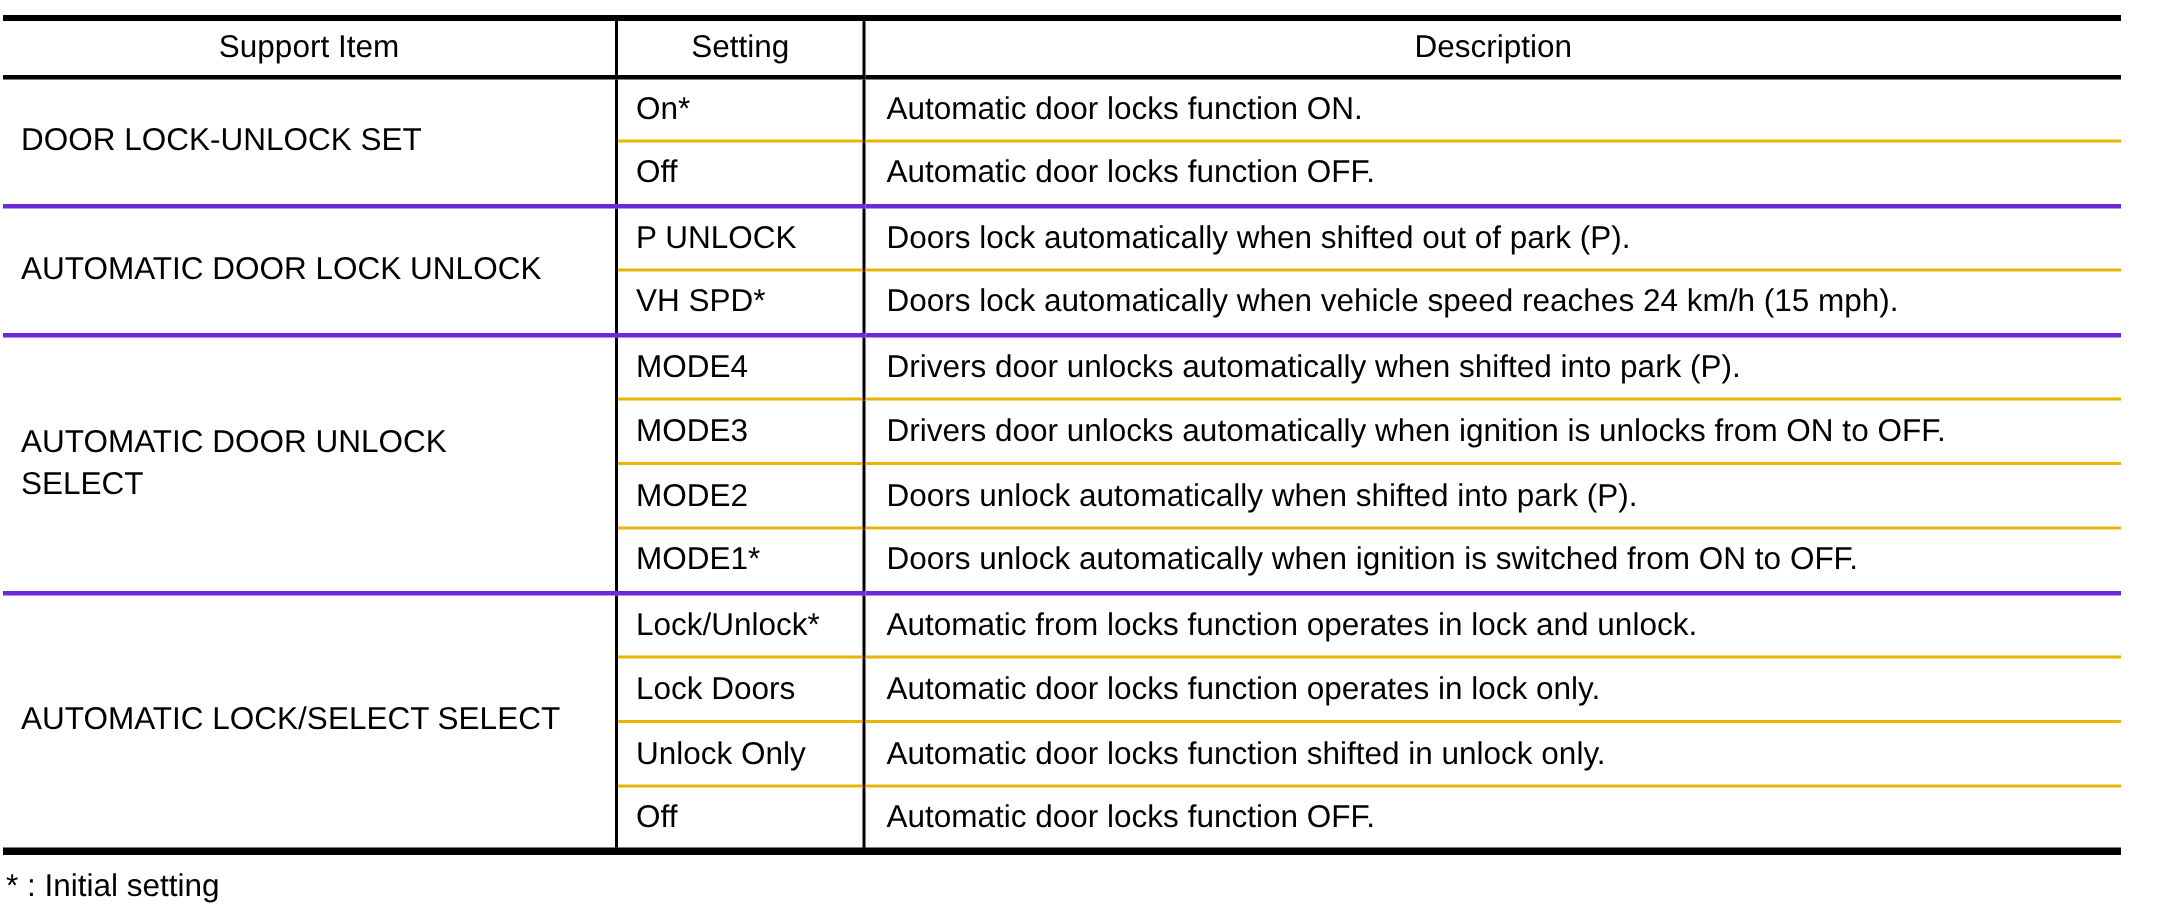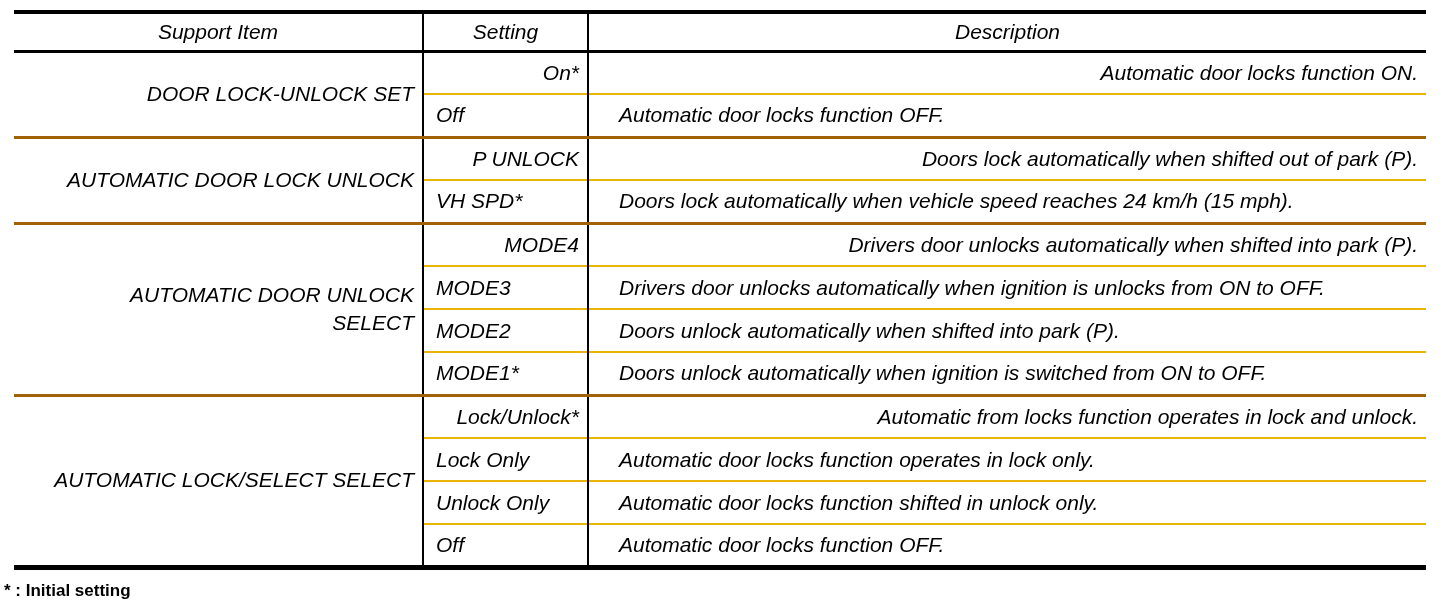--- a/index.html
+++ b/index.html
@@ -13,29 +13,28 @@
     -webkit-font-smoothing: antialiased;
   }
   .doc {
     position: relative;
     width: 1440px;
     height: 606px;
     overflow: hidden;
   }
   table.settings-table {
     position: absolute;
-    left: 14px;
+    left: 2px;
     top: 10px;
     width: 1412px;
     border-collapse: collapse;
     table-layout: fixed;
     border-top: 4px solid #000;
     border-bottom: 5px solid #000;
     font-size: 21px;
-    font-style: italic;
   }
   col.col-item { width: 409px; }
   col.col-setting { width: 165px; }
   col.col-desc { width: 838px; }
 
   thead tr { height: 39px; }
   thead th {
     font-weight: normal;
     text-align: center;
     vertical-align: middle;
@@ -55,30 +54,29 @@
     white-space: nowrap;
   }
   tbody td.c1 {
     white-space: normal;
     line-height: 1.35;
   }
   tbody td.c1 .item-text {
     display: inline-block;
     max-width: 360px;
   }
-  tbody tr.group-start td { border-top: 3px solid #a16207; text-align: right; }
-  tbody td.c3 { padding-left: 30px; }
+  tbody tr.group-start td { border-top: 3px solid #6d28d9; }
+  tbody td.c3 { padding-left: 14px; }
 
   .footnote {
     position: absolute;
     left: 4px;
     top: 580px;
-    font-size: 17px;
+    font-size: 21px;
     line-height: 22px;
-    font-weight: bold;
   }
 </style>
 </head>
 <body>
 
 <div class="doc">
 
   <table class="settings-table">
     <colgroup>
       <col class="col-item">
@@ -131,21 +129,21 @@
         <td class="c2">MODE1*</td>
         <td class="c3">Doors unlock automatically when ignition is switched from ON to OFF.</td>
       </tr>
 
       <tr class="group-start">
         <td class="c1" rowspan="4"><span class="item-text">AUTOMATIC LOCK/SELECT SELECT</span></td>
         <td class="c2">Lock/Unlock*</td>
         <td class="c3">Automatic from locks function operates in lock and unlock.</td>
       </tr>
       <tr>
-        <td class="c2">Lock Only</td>
+        <td class="c2">Lock Doors</td>
         <td class="c3">Automatic door locks function operates in lock only.</td>
       </tr>
       <tr>
         <td class="c2">Unlock Only</td>
         <td class="c3">Automatic door locks function shifted in unlock only.</td>
       </tr>
       <tr>
         <td class="c2">Off</td>
         <td class="c3">Automatic door locks function OFF.</td>
       </tr>

